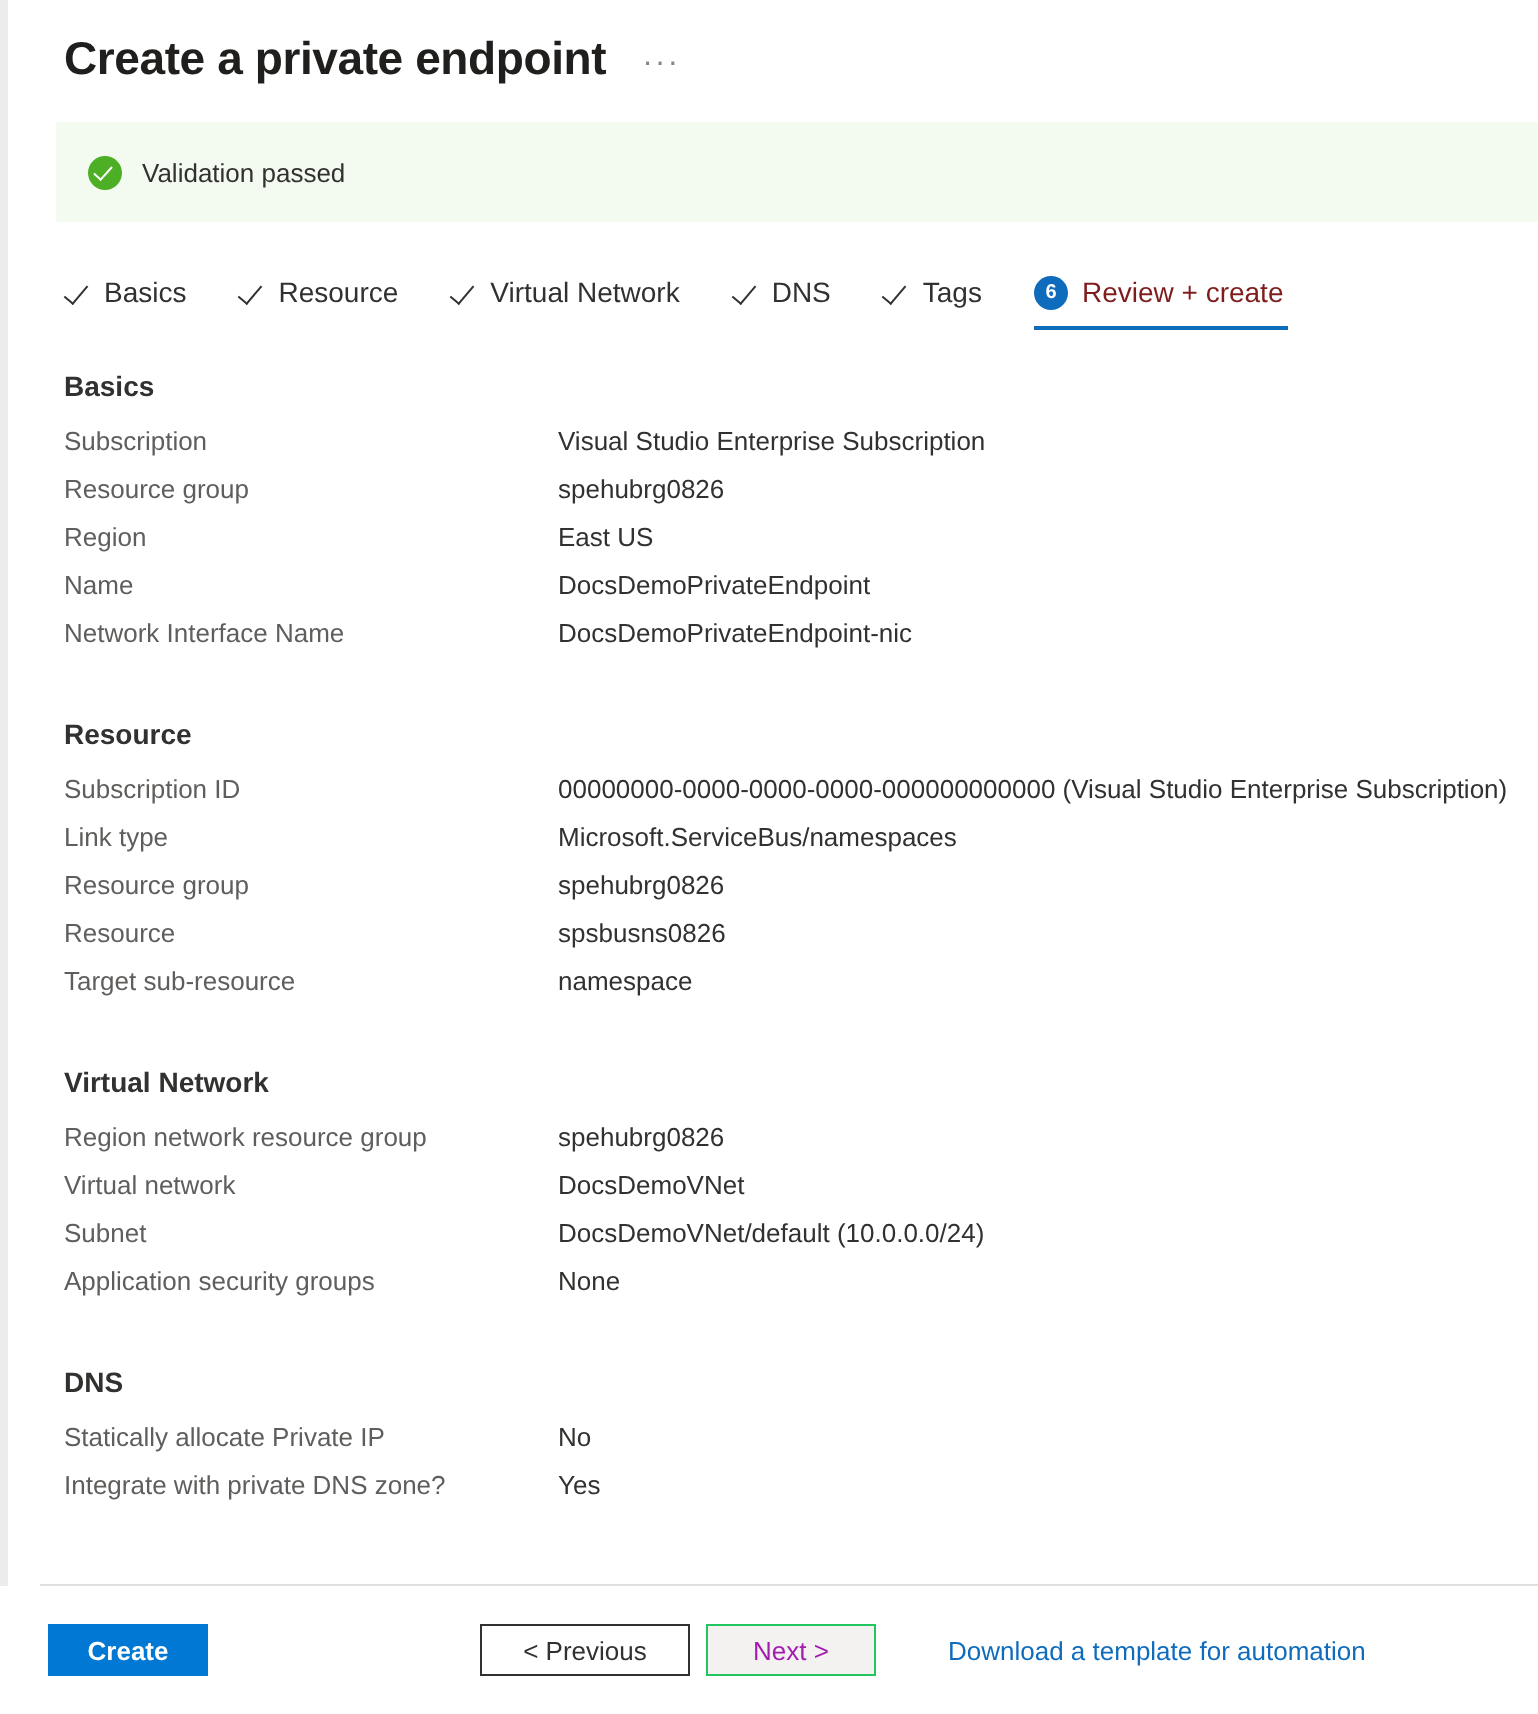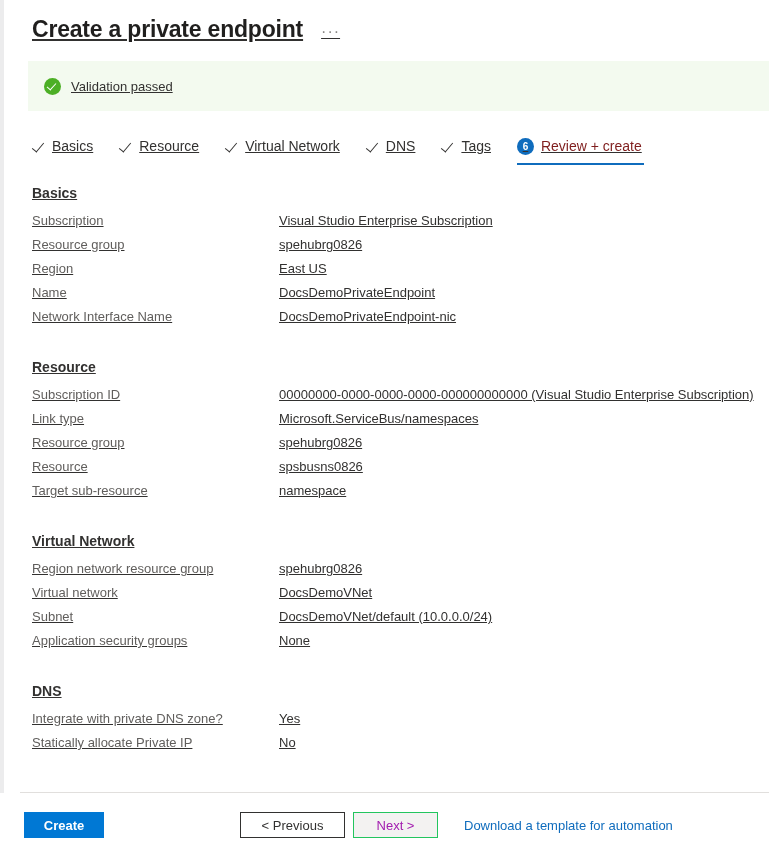--- a/index.html
+++ b/index.html
@@ -23,21 +23,20 @@
     width: 4px; height: 857px;
     background: #ececed;
   }
 
   .blade {
     position: absolute;
     left: 4px; top: 0;
     width: 765px;
     height: 857px;
     background: #ffffff;
-    text-decoration: underline;
   }
 
   
   .header {
     padding: 14px 0 0 28px;
     display: flex;
     align-items: center;
   }
   .page-title {
     font-size: 23px;
@@ -235,21 +234,21 @@
     width: 85px;
     height: 26px;
     background: #f3f2f1;
     color: #a21caf;
     font-size: 13px;
     border: 1px solid #22c55e;
     cursor: default;
     font-family: "Liberation Sans", sans-serif;
   }
   .footer-link {
-    margin-left: 26px;
+    margin-left: 36px;
     font-size: 13px;
     color: #0f6cbd;
     text-decoration: none;
     cursor: pointer;
   }
 </style>
 </head>
 <body>
 
 <div class="blade-edge"></div>
@@ -360,26 +359,26 @@
       </div>
       <div class="row">
         <div class="row-label">Application security groups</div>
         <div class="row-value">None</div>
       </div>
     </div>
 
     <div class="section">
       <div class="section-title">DNS</div>
       <div class="row">
+        <div class="row-label">Statically allocate Private IP</div>
+        <div class="row-value">No</div>
+      </div>
+      <div class="row">
         <div class="row-label">Integrate with private DNS zone?</div>
         <div class="row-value">Yes</div>
-      </div>
-      <div class="row">
-        <div class="row-label">Statically allocate Private IP</div>
-        <div class="row-value">No</div>
       </div>
     </div>
 
   </div>
 </div>
 
 <div class="footer-divider"></div>
 
 <div class="footer">
   <button class="btn-create">Create</button>

